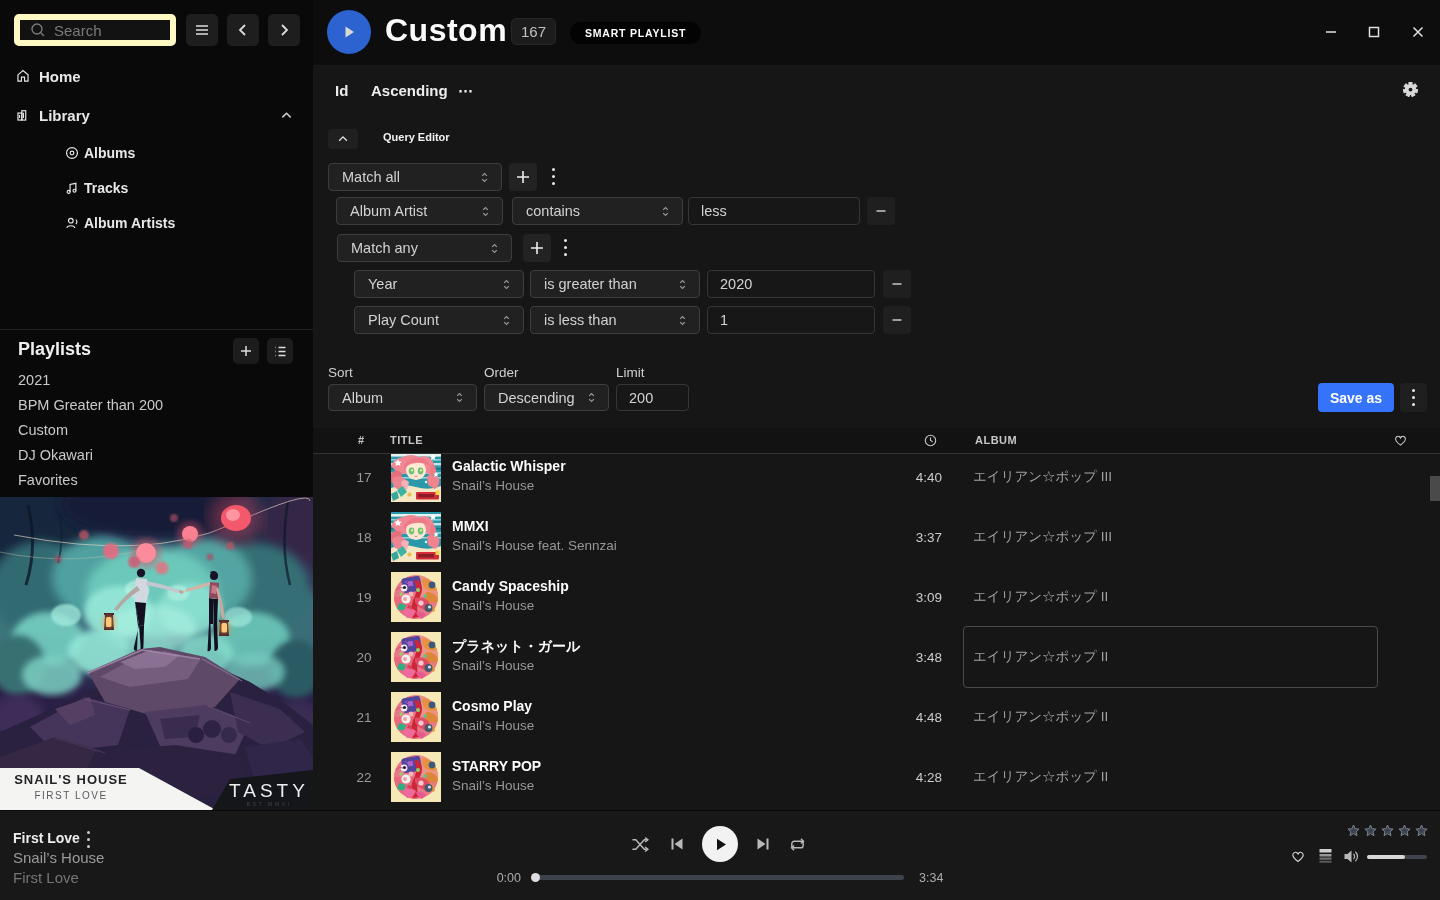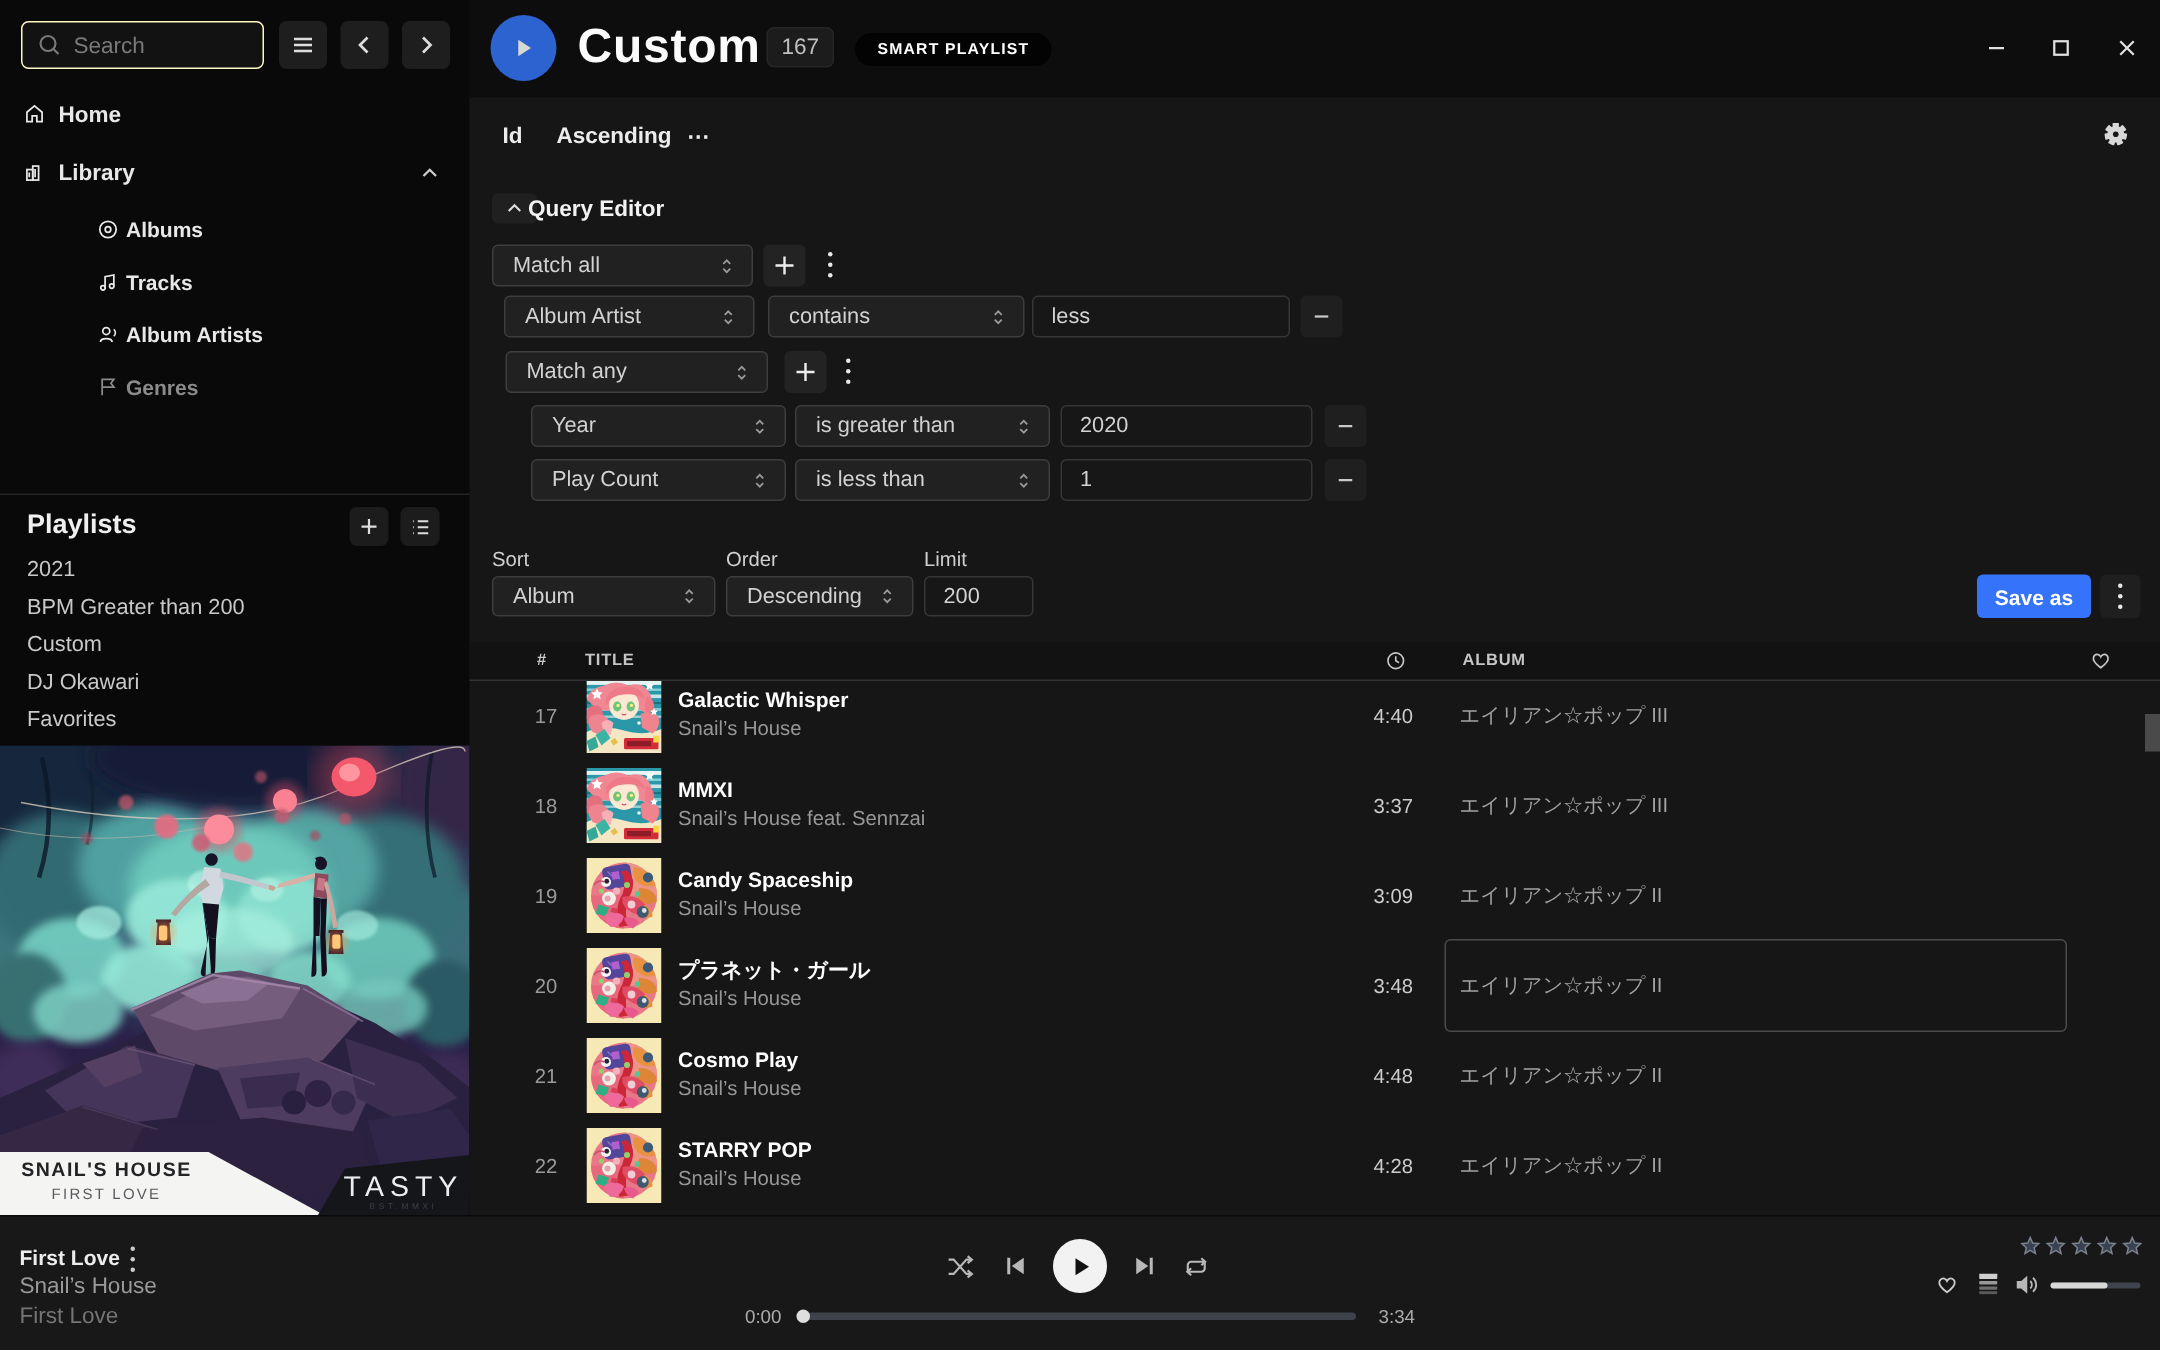--- a/index.html
+++ b/index.html
@@ -3,21 +3,21 @@
 <meta charset="utf-8">
 <style>
 * { margin:0; padding:0; box-sizing:border-box; }
 html,body { width:1440px; height:900px; overflow:hidden; background:#161616; font-family:"Liberation Sans", sans-serif; }
 #app { position:relative; width:1440px; height:900px; background:#161616; }
 .abs { position:absolute; }
 
 
 #sidebar { left:0; top:0; width:313px; height:810px; background:#090909; }
 .sbtn { background:#1e1e1e; border-radius:5px; width:32px; height:32px; display:flex; align-items:center; justify-content:center; color:#ddd; }
-#search { left:14px; top:14px; width:162px; height:32px; background:#121212; border:1px solid #fef9c3; border-radius:5px; display:flex; align-items:center; color:#7a7a7a; font-size:15px; }
+#search { left:14px; top:14px; width:162px; height:32px; background:#121212; border:6px solid #fef9c3; border-radius:5px; display:flex; align-items:center; color:#7a7a7a; font-size:15px; }
 .navitem { left:0; width:313px; height:30px; display:flex; align-items:center; color:#e8e8e8; font-weight:bold; font-size:15px; }
 .navitem .ic { width:14px; height:14px; margin-right:9px; }
 .sub { padding-left:45px; font-size:14px;margin-left:20px; }
 .dim { color:#8b8b8b; }
 .sub .ic { margin-right:5px; }
 #pl-head { color:#f0f0f0; font-weight:bold; font-size:18px; }
 .plitem { color:#c9c9c9; font-size:14.5px; }
 
 
 #topbar { left:313px; top:0; width:1127px; height:65px; background:#0d0d0d; }
@@ -110,26 +110,20 @@
         </svg>
       Tracks
     </div>
     <div class="navitem abs sub" style="top:208px">
       <svg class="ic" viewBox="0 0 18 18" fill="none" stroke="#e8e8e8" stroke-width="1.5">
           <circle cx="7.5" cy="6" r="3"></circle>
           <path d="M2.5 15.5 C2.5 11.5 12.5 11.5 12.5 15.5"></path>
           <path d="M14 4.5 c1.6 1.8 1.6 4.2 0 6" stroke-width="1.3"></path>
         </svg>
       Album Artists
-    </div>
-    <div class="navitem abs sub dim" style="top:243px">
-      <svg class="ic" viewBox="0 0 18 18" fill="none" stroke="#8b8b8b" stroke-width="1.5">
-          <path d="M4 16 V2.5 H14 L11.5 5.75 L14 9 H4"></path>
-        </svg>
-      Genres
     </div>
 
     <div class="abs" style="left:0;top:329px;width:313px;border-top:1px solid #242424"></div>
     <div id="pl-head" class="abs" style="left:18px;top:339px">Playlists</div>
     <div class="sbtn abs" style="left:233px;top:338px;width:26px;height:26px;background:#1c1c1c">
       <svg width="14" height="14" viewBox="0 0 14 14" stroke="#ddd" stroke-width="1.5">
           <path d="M7 2 v10 M2 7 h10"></path>
         </svg>
     </div>
     <div class="sbtn abs" style="left:267px;top:338px;width:26px;height:26px;background:#1c1c1c">
@@ -310,21 +304,21 @@
   <svg class="abs" style="left:1403px;top:82px" width="15" height="15" viewBox="0 0 16 16" fill="#d8d8d8">
       <path d="M6.48 2.82 L6.31 0.59 L9.69 0.59 L9.52 2.82 L11.11 3.58 L12.74 2.06 L14.85 4.70 L13.00 5.95 L13.39 7.68 L15.60 8.00 L14.85 11.30 L12.72 10.63 L11.61 12.01 L12.74 13.94 L9.69 15.41 L8.88 13.33 L7.12 13.33 L6.31 15.41 L3.26 13.94 L4.39 12.01 L3.28 10.63 L1.15 11.30 L0.40 8.00 L2.61 7.68 L3.00 5.95 L1.15 4.70 L3.26 2.06 L4.89 3.58 Z" stroke="#d8d8d8" stroke-width="1.2" stroke-linejoin="round"></path>
       <circle cx="8" cy="8" r="2" fill="#161616"></circle>
     </svg>
 
   <div class="abs" style="left:328px;top:129px;width:30px;height:20px;background:#202020;border-radius:4px;display:flex;align-items:center;justify-content:center">
     <svg width="12" height="12" viewBox="0 0 14 14" fill="none" stroke="#e0e0e0" stroke-width="1.6">
         <path d="M2.5 9 L7 4.5 L11.5 9"></path>
       </svg>
   </div>
-  <div class="abs" style="left:352px;top:131px;color:#f2f2f2;font-size:15px;font-weight:bold">Query Editor</div>
+  <div class="abs" style="left:383px;top:131px;color:#f2f2f2;font-size:11px;font-weight:bold">Query Editor</div>
 
   <div class="sel" style="left:328px;top:163px;width:174px">Match all<svg width="13" height="13" viewBox="0 0 14 14" fill="none" stroke="#9a9a9a" stroke-width="1.3">
         <path d="M4.5 5.3 L7 2.8 L9.5 5.3 M4.5 8.7 L7 11.2 L9.5 8.7"></path>
       </svg></div>
   <div class="sqbtn" style="left:509px;top:163px">
       <svg width="16" height="16" viewBox="0 0 16 16" stroke="#eee" stroke-width="1.6">
         <path d="M8 2 v12 M2 8 h12"></path>
       </svg>
     </div>
   <div class="kebab" style="left:551px;top:168px">

